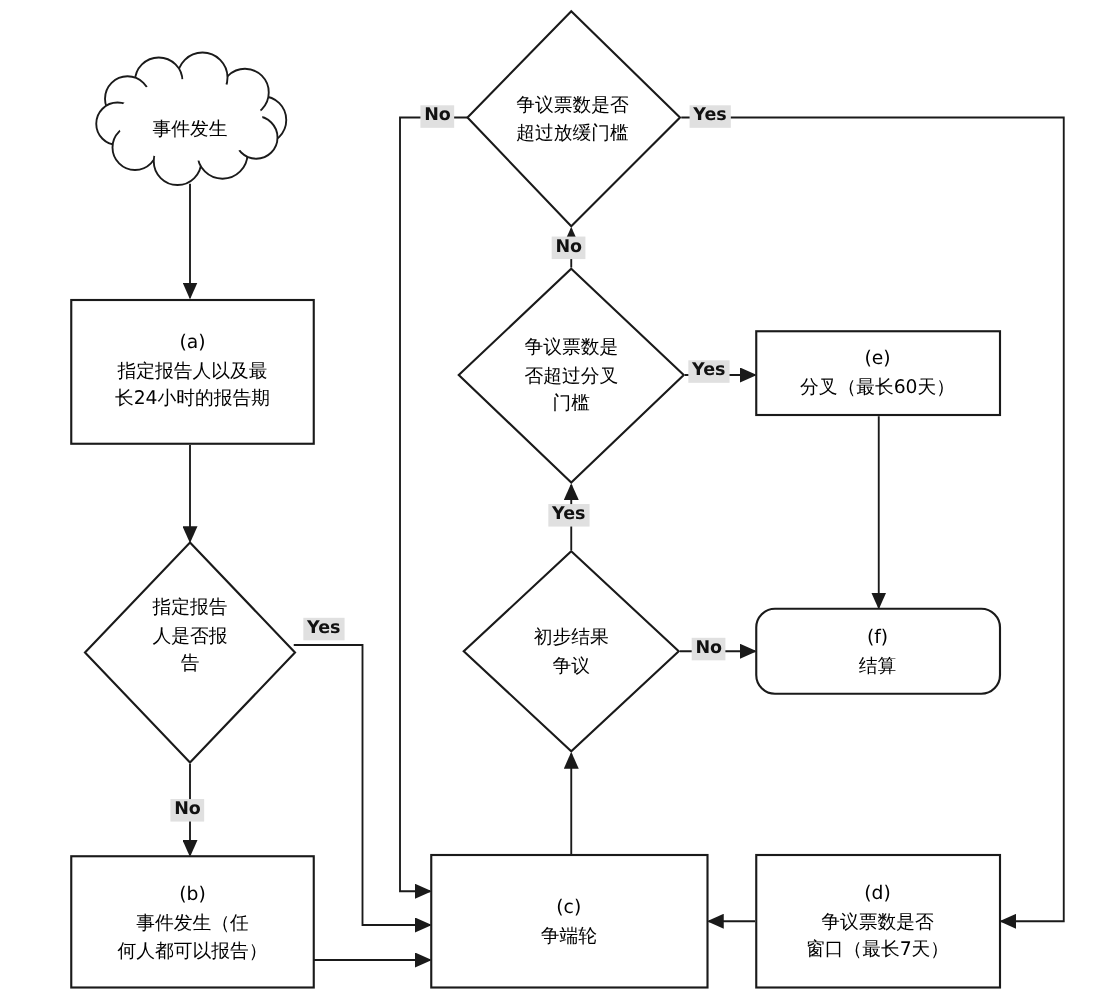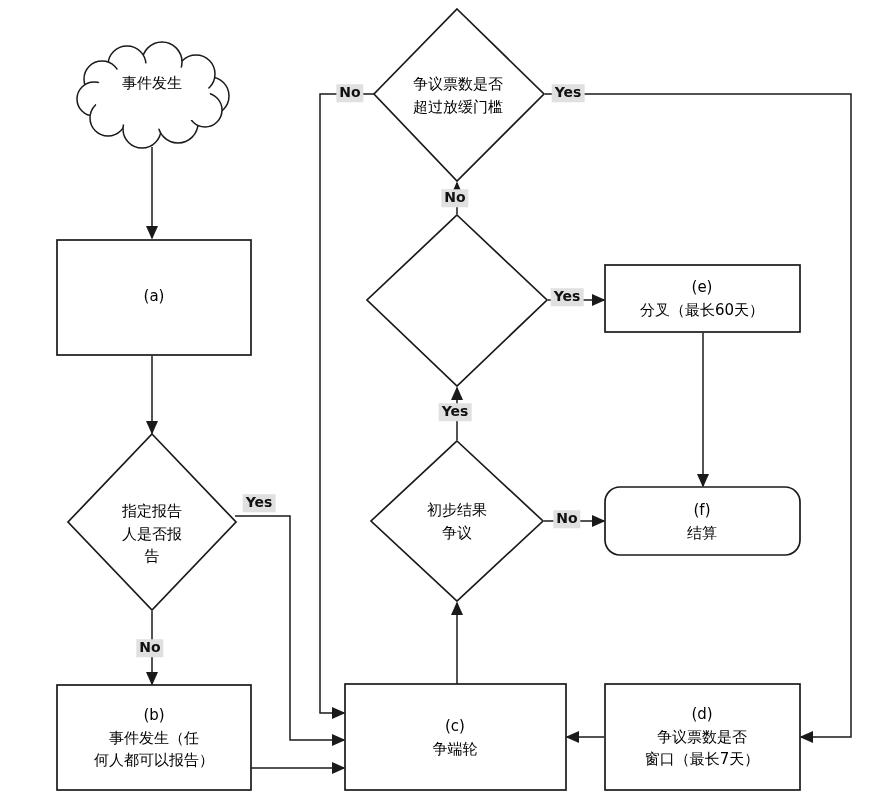--- a/index.html
+++ b/index.html
@@ -96,29 +96,31 @@
       <rect class="shape" x="345" y="684" width="221" height="106"></rect>
       <rect class="shape" x="605" y="684" width="195" height="106"></rect>
       <rect class="shape" x="605" y="265" width="195" height="67"></rect>
       <rect class="shape" x="605" y="487" width="195" height="68" rx="15"></rect>
       <polygon class="shape" points="457,441 543,521 457,601 371,521"></polygon>
       <polygon class="shape" points="457,215 547,300 457,386 367,300"></polygon>
       <polygon class="shape" points="457,9 544,94 457,181 374,94"></polygon>
     </g>
   </svg>
 
-  <div class="node-label" style="left:152px; top:83px; width:110px;">
+  <div class="node-label" style="left:152px; top:103px; width:110px;">
     <span class="ntext">事件发生</span>
   </div>
 
   <div class="node-label" style="left:154px; top:296px; width:180px;">
     <span class="nid">(a)</span>
+    <span class="ntext">指定报告人以及最
+长24小时的报告期</span>
   </div>
 
-  <div class="node-label" style="left:152px; top:534px; width:90px;">
+  <div class="node-label" style="left:152px; top:508px; width:90px;">
     <span class="ntext">指定报告
 人是否报
 告</span>
   </div>
 
   <div class="node-label" style="left:154px; top:738px; width:180px;">
     <span class="nid">(b)</span>
     <span class="ntext">事件发生（任
 何人都可以报告）</span>
   </div>
@@ -142,20 +144,25 @@
   <div class="node-label" style="left:702px; top:521px; width:160px;">
     <span class="nid">(f)</span>
     <span class="ntext">结算</span>
   </div>
 
   <div class="node-label" style="left:457px; top:521px; width:100px;">
     <span class="ntext">初步结果
 争议</span>
   </div>
 
+  <div class="node-label" style="left:457px; top:300px; width:100px;">
+    <span class="ntext">争议票数是
+否超过分叉
+门槛</span>
+  </div>
 
   <div class="node-label" style="left:458px; top:95px; width:110px;">
     <span class="ntext">争议票数是否
 超过放缓门槛</span>
   </div>
 
   <div class="edge-label" style="left:259px; top:503px;">Yes</div>
   <div class="edge-label" style="left:150px; top:648px;">No</div>
   <div class="edge-label" style="left:455px; top:412px;">Yes</div>
   <div class="edge-label" style="left:567px; top:519px;">No</div>

